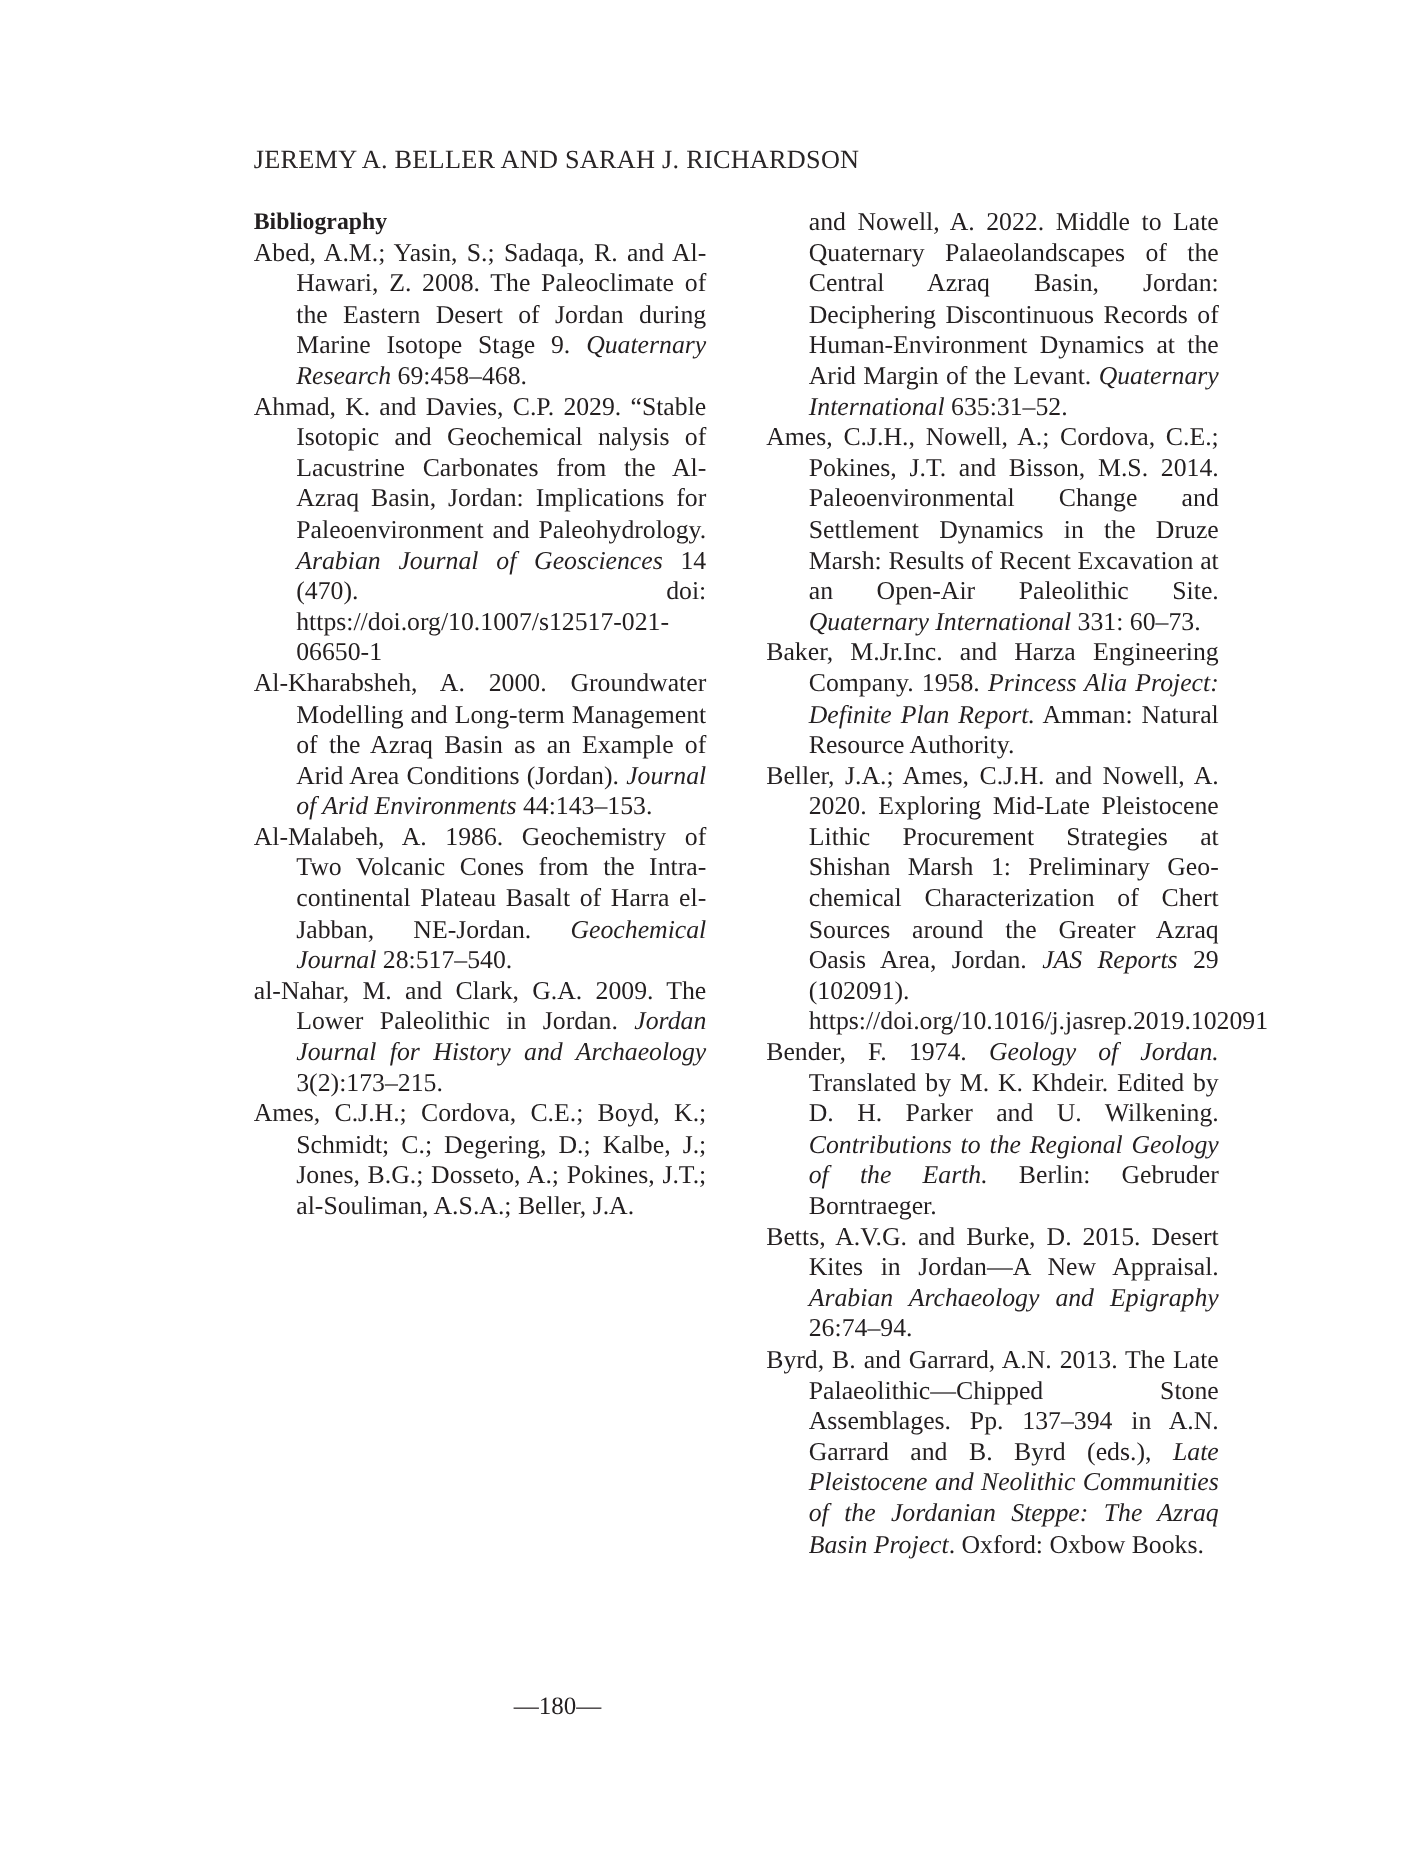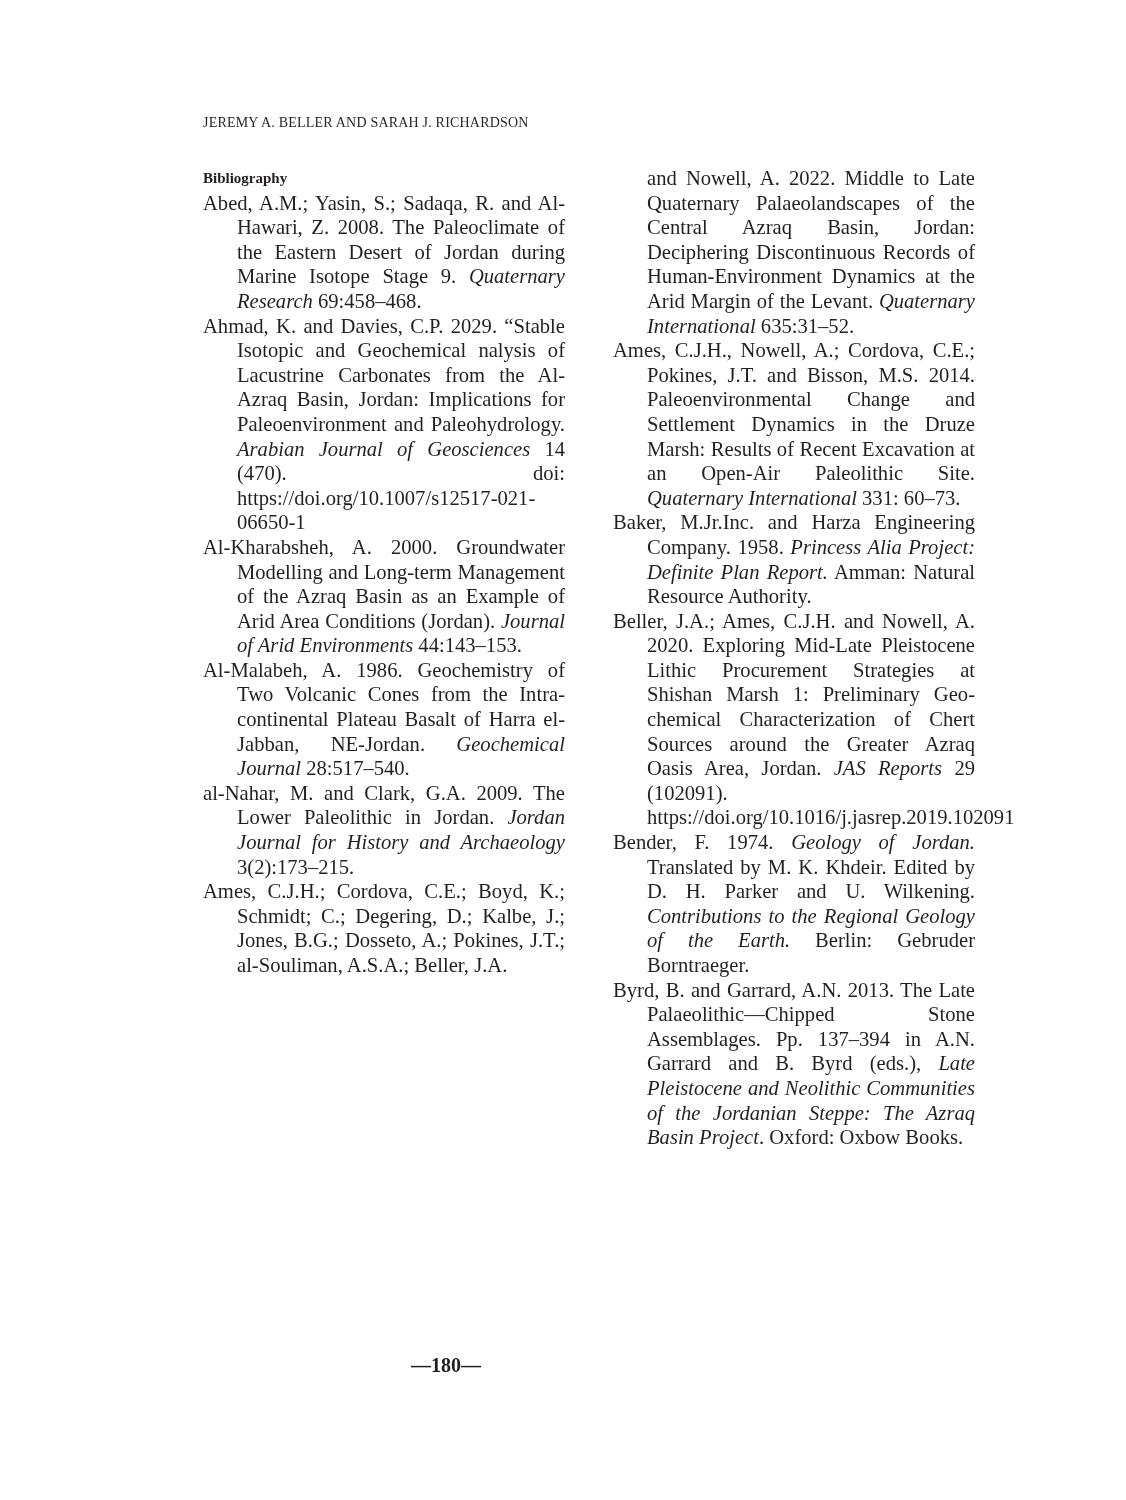--- a/index.html
+++ b/index.html
@@ -3,43 +3,43 @@
 <meta charset="utf-8">
 <style>
   html, body { margin: 0; padding: 0; background: #ffffff; }
   body {
     width: 1126px; height: 1500px; position: relative; overflow: hidden;
     font-family: "Liberation Serif", "DejaVu Serif", serif;
     color: #231f20;
   }
   .running-head {
     position: absolute; left: 203px; top: 115px;
-    font-size: 14px; letter-spacing: 0.2px; color: #2a2627;
+    font-size: 21px; letter-spacing: 0.2px; color: #2a2627;
   }
   .col {
     position: absolute; top: 166px; width: 362px;
     font-size: 20.6px; line-height: 24.6px;
   }
   .col-left { left: 203px; }
   .col-right { left: 613px; }
   .heading {
-    font-weight: bold; font-size: 15px; line-height: 24.6px;
+    font-weight: bold; font-size: 19px; line-height: 24.6px;
     margin: 0 0 0 0;
   }
   .ref {
     text-align: justify; text-align-last: left;
     padding-left: 34px; text-indent: -34px;
     margin: 0;
     hyphens: manual;
   }
   .ref.cont { text-indent: 0; }
   .ref i { font-style: italic; }
   .page-number {
     position: absolute; left: 0; width: 892px; top: 1354px;
-    text-align: center; font-size: 20px; font-weight: bold;
+    text-align: center; font-size: 20px;
   }
 </style>
 </head>
 <body>
 
 <div class="running-head">JEREMY A. BELLER AND SARAH J. RICHARDSON</div>
 
 <div class="col col-left">
   <div class="heading">Bibliography</div>
   <div>
@@ -52,17 +52,18 @@
     </div>
 </div>
 
 <div class="col col-right">
   <div>
       <p class="ref cont"><span>and Nowell, A. 2022. Middle to Late Quaternary Palaeolandscapes of the Central Azraq Basin, Jordan: Deciphering Discontinuous Records of Human-Environment Dynamics at the Arid Margin of the Levant. </span><i>Quaternary International</i><span> 635:31–52.</span></p>
       <p class="ref"><span>Ames, C.J.H., Nowell, A.; Cordova, C.E.; Pokines, J.T. and Bisson, M.S. 2014. Paleoenvironmental Change and Settlement Dynamics in the Druze Marsh: Results of Recent Excavation at an Open-Air Paleolithic Site. </span><i>Quaternary International</i><span> 331: 60–73.</span></p>
       <p class="ref"><span>Baker, M.Jr.Inc. and Harza Engineering Company. 1958. </span><i>Princess Alia Project: Definite Plan Report.</i><span> Amman: Natural Resource Authority.</span></p>
       <p class="ref"><span>Beller, J.A.; Ames, C.J.H. and Nowell, A. 2020. Exploring Mid-Late Pleistocene Lithic Procurement Strategies at Shishan Marsh 1: Preliminary Geo­chemical Characterization of Chert Sources around the Greater Azraq Oasis Area, Jordan. </span><i>JAS Reports</i><span> 29 (102091). https://doi.org/10.1016/j.jasrep.2019.102091</span></p>
       <p class="ref"><span>Bender, F. 1974. </span><i>Geology of Jordan.</i><span> Translated by M. K. Khdeir. Edited by D. H. Parker and U. Wilkening. </span><i>Contributions to the Regional Geology of the Earth.</i><span> Berlin: Gebruder Borntraeger.</span></p>
+      <p class="ref"><span>Betts, A.V.G. and Burke, D. 2015. Desert Kites in Jordan—A New Appraisal. </span><i>Arabian Archaeology and Epigraphy</i><span> 26:74–94.</span></p>
       <p class="ref"><span>Byrd, B. and Garrard, A.N. 2013. The Late Palaeolithic—Chipped Stone Assemblages. Pp. 137–394 in A.N. Garrard and B. Byrd (eds.), </span><i>Late Pleistocene and Neolithic Communities of the Jordanian Steppe: The Azraq Basin Project</i><span>. Oxford: Oxbow Books.</span></p>
     </div>
 </div>
 
 <div class="page-number">—180—</div>
 
 </body></html>

